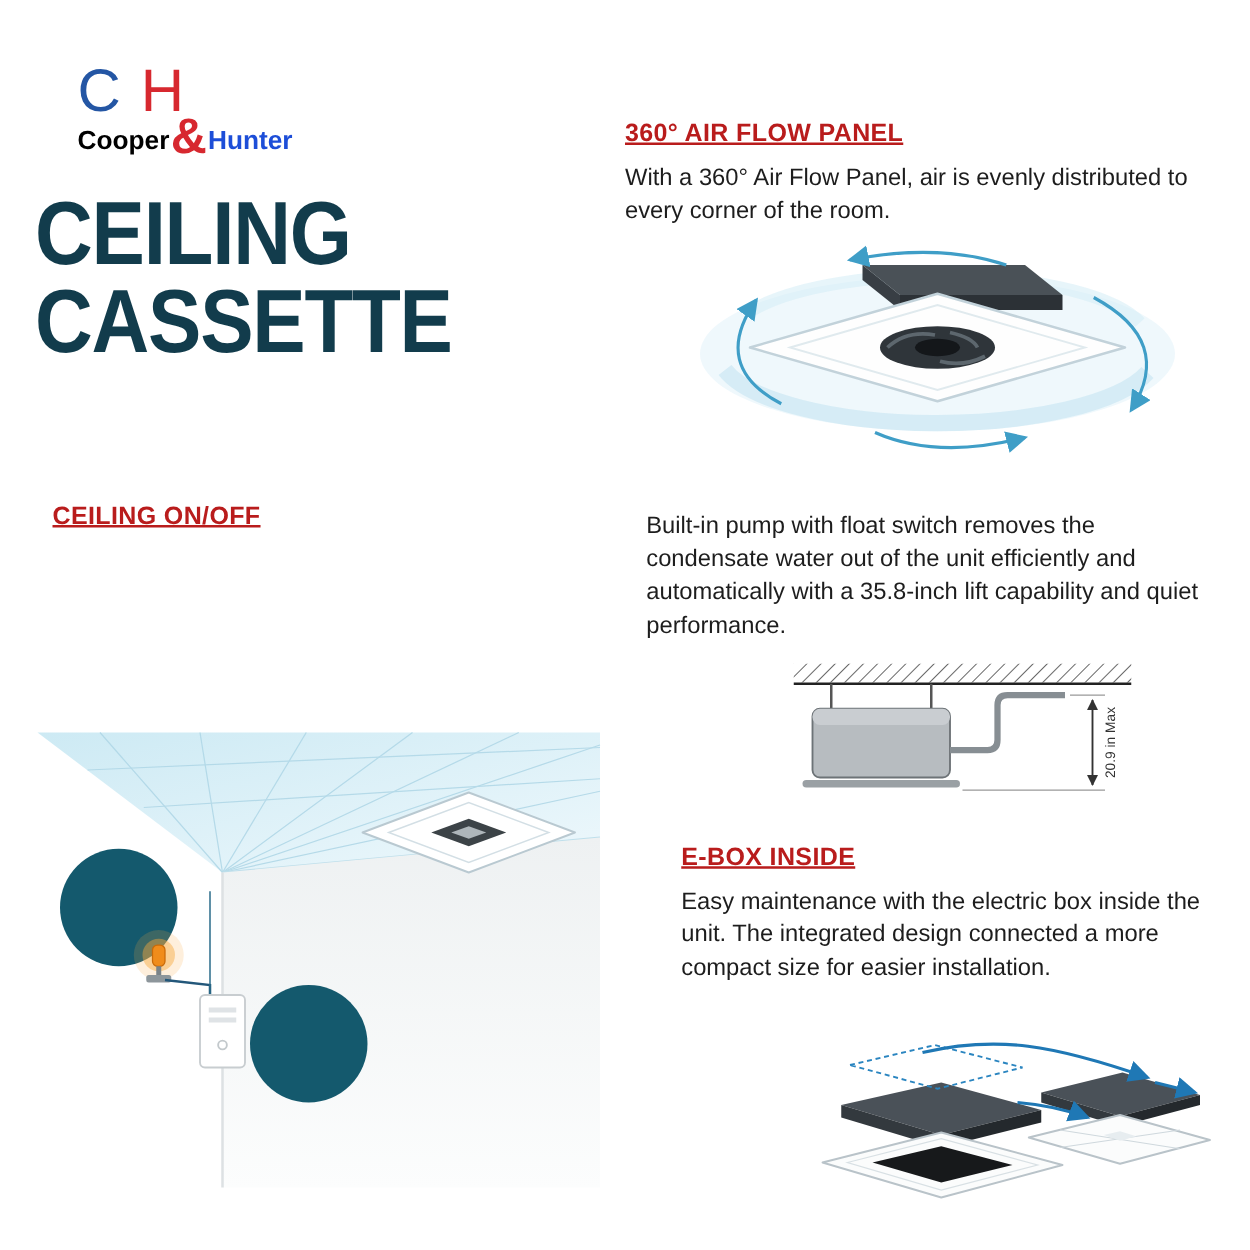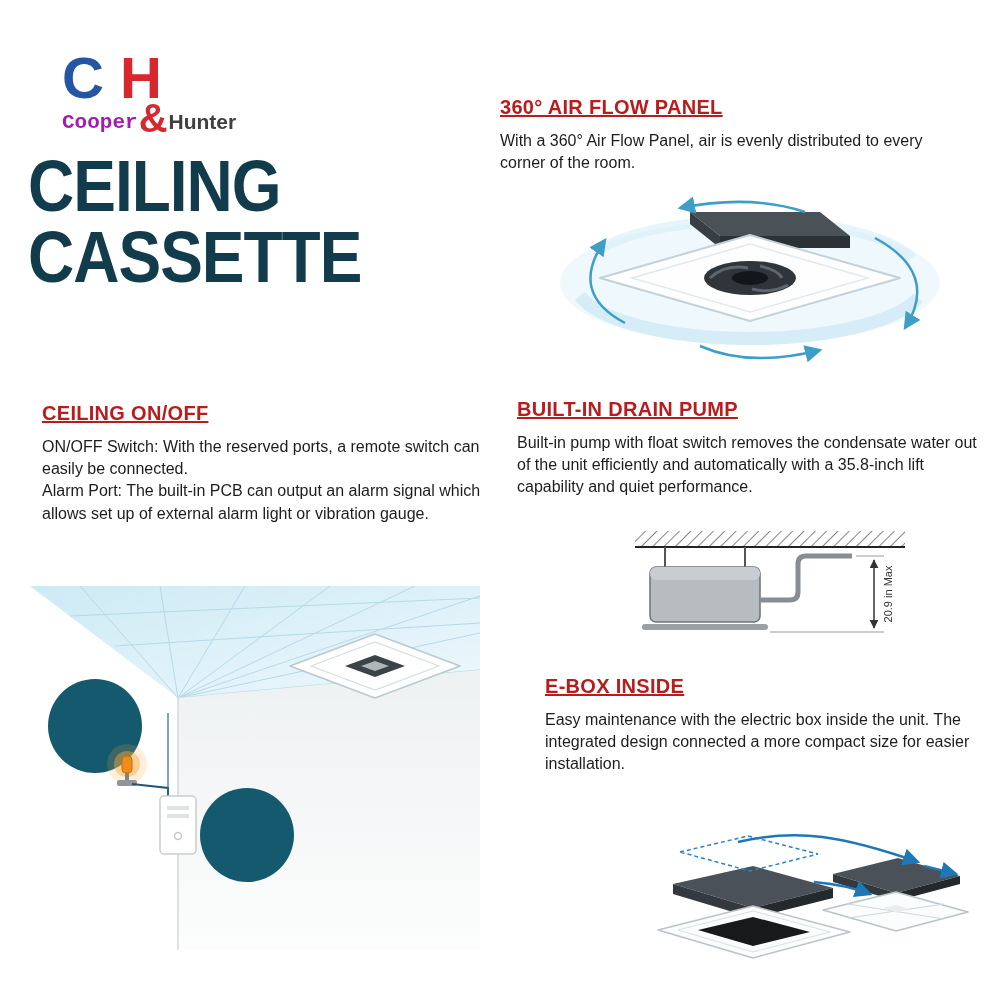--- a/index.html
+++ b/index.html
@@ -2,36 +2,36 @@
 <html><head>
 <meta charset="utf-8">
 <style>
   * { margin:0; padding:0; box-sizing:border-box; }
   html,body { background:#ffffff; }
   body { font-family:"Liberation Sans", sans-serif; color:#1d1d1d; }
   .canvas { position:relative; width:1000px; height:1000px; background:#ffffff; overflow:hidden; }
 
   
   .logo { position:absolute; left:62px; top:52px; }
-  .logo-big { font-weight:bold; font-size:58px; line-height:0.9; letter-spacing:2px; }
+  .logo-big { font-weight:normal; font-size:48px; line-height:0.9; letter-spacing:2px; }
   .logo-big .lg-c { color:#2456a4; }
   .logo-big .lg-h { color:#d7282f; margin-left:14px; }
   .logo-small { display:flex; align-items:center; margin-top:2px; font-weight:bold; font-size:21px; }
-  .logo-small .blue { color:#a21caf;font-family:Liberation Mono, monospace; }
-  .logo-small .red  { color:#404040; }
+  .logo-small .blue { color:#000000; }
+  .logo-small .red  { color:#1d4ed8; }
   .logo-amp { color:#d7282f; font-weight:bold; font-size:40px; line-height:0.8; margin:0 1px; position:relative; top:-4px; }
 
   
   .title { position:absolute; left:28px; top:152px; color:#123c4c; font-weight:bold;
            font-size:64px; line-height:0.98; letter-spacing:-1px;
            transform:scaleY(1.12); transform-origin:left top; }
 
   
   .sec-heading { color:#b91c1c; font-weight:bold; font-size:20px; letter-spacing:0.3px; line-height:1.18;text-decoration:underline; }
-  .sec-body { font-size:16px; line-height:1.4; color:#1d1d1d; margin-top:10px; }
+  .sec-body { font-size:19px; line-height:1.4; color:#1d1d1d; margin-top:10px; }
 
   .sec-air   { position:absolute; left:500px; top:96px;  width:460px; }
   .sec-ports { position:absolute; left:42px;  top:402px; width:450px; }
   .sec-ports .sec-body p + p { margin-top:0; }
   .sec-drain { position:absolute; left:517px; top:398px; width:460px; }
   .sec-ebox  { position:absolute; left:545px; top:675px; width:432px; }
 
   .illu { position:absolute; }
   .illu-air   { left:520px; top:178px; }
   .illu-room  { left:20px;  top:578px; }
@@ -102,24 +102,20 @@
       <path d="M105,145 Q48,115 85,62" marker-end="url(#af-arrow)"></path>
       <path d="M180,168 Q230,190 300,172" marker-end="url(#af-arrow)"></path>
       <path d="M285,34 Q230,16 160,30" marker-end="url(#af-arrow)"></path>
     </g>
   </svg>
 
   <div class="sec-ports">
     <h2 class="sec-heading">
       <span>CEILING ON/OFF</span><br>
     </h2>
-    <div class="sec-body">
-      <p>ON/OFF Switch: With the reserved ports, a remote switch can easily be connected.</p>
-      <p>Alarm Port: The built-in PCB can output an alarm signal which allows set up of external alarm light or vibration gauge.</p>
-    </div>
   </div>
 
   <svg class="illu illu-room" width="470" height="392" viewBox="0 0 470 392">
     <defs>
       <linearGradient id="ceil-grad" x1="0" y1="0" x2="1" y2="1">
         <stop offset="0" stop-color="#cdeaf4"></stop>
           <stop offset="1" stop-color="#eef8fc"></stop>
       </linearGradient>
       <linearGradient id="wall-grad" x1="0" y1="0" x2="0" y2="1">
         <stop offset="0" stop-color="#eef1f2"></stop>
@@ -171,21 +167,20 @@
 
     <g>
       <rect x="140" y="218" width="36" height="58" rx="4" fill="#ffffff" stroke="#c8cdd0" stroke-width="1.5"></rect>
       <rect x="147" y="228" width="22" height="4" fill="#dfe3e6"></rect>
       <rect x="147" y="236" width="22" height="4" fill="#dfe3e6"></rect>
       <circle cx="158" cy="258" r="3.5" fill="none" stroke="#c3c9cc" stroke-width="1.5"></circle>
     </g>
   </svg>
 
   <div class="sec-drain">
-    <h2 class="sec-heading">BUILT-IN DRAIN PUMP</h2>
     <p class="sec-body">Built-in pump with float switch removes the condensate water out of the unit efficiently and automatically with a 35.8-inch lift capability and quiet performance.</p>
   </div>
 
   <svg class="illu illu-drain" width="300" height="135" viewBox="0 0 300 135">
     <defs>
       <pattern id="dp-hatch" width="8" height="8" patternUnits="userSpaceOnUse" patternTransform="rotate(45)">
         <line x1="0" y1="0" x2="0" y2="8" stroke="#444" stroke-width="1.3"></line>
       </pattern>
       <marker id="dp-arrow" markerWidth="7" markerHeight="7" refX="5.5" refY="3" orient="auto-start-reverse">
         <path d="M0,0 L6,3 L0,6 Z" fill="#333"></path>

